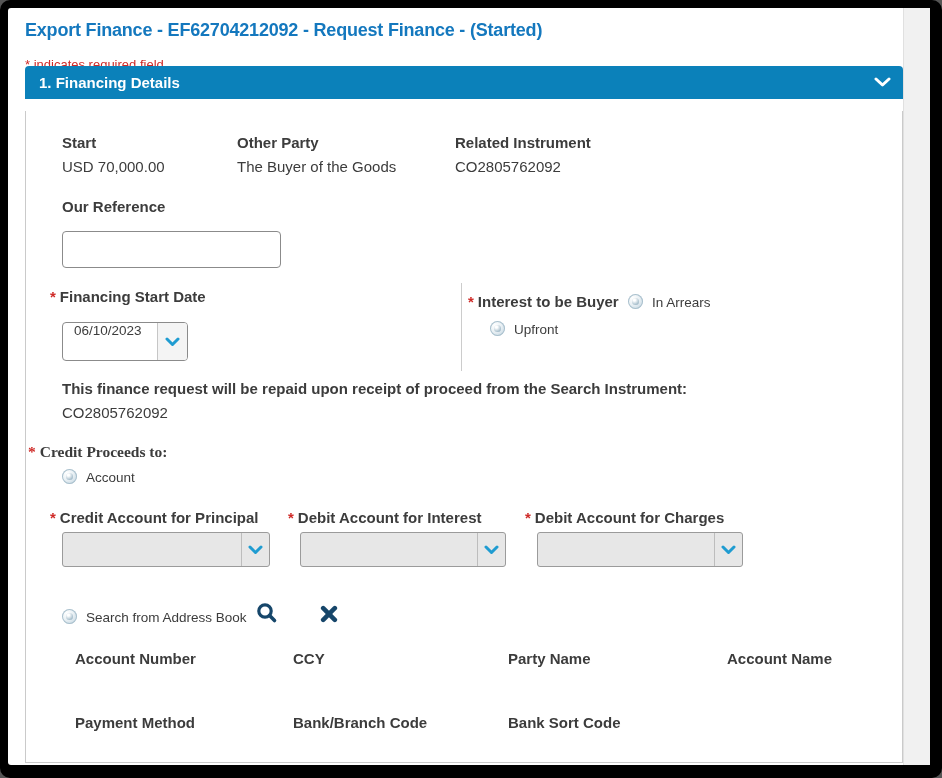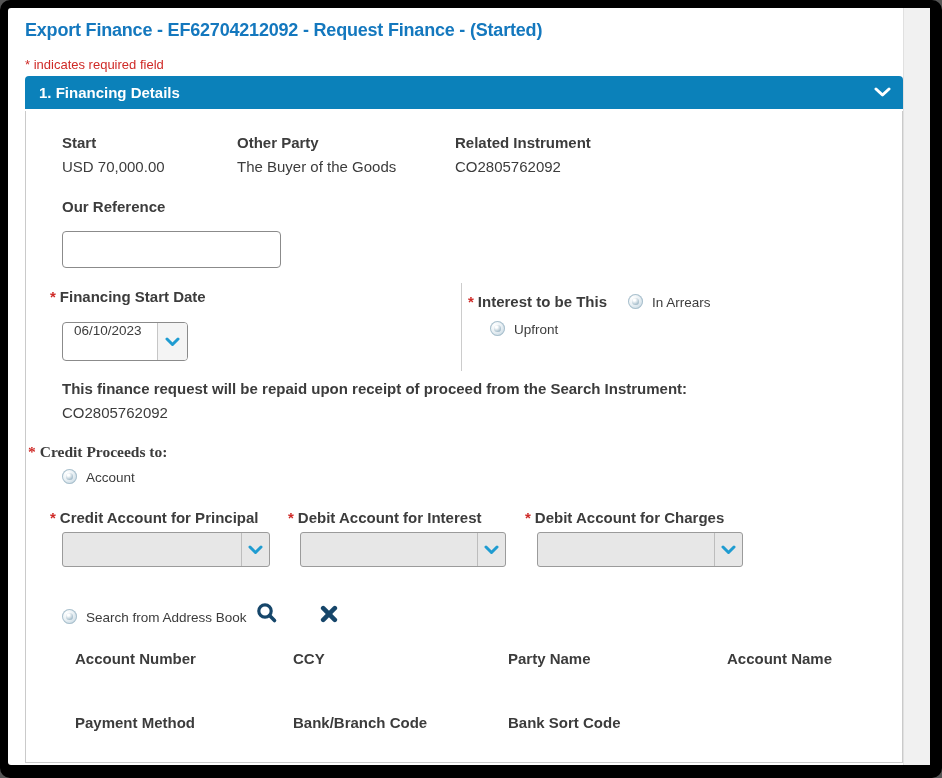--- a/index.html
+++ b/index.html
@@ -18,21 +18,21 @@
     position:absolute; left:903px; top:8px; width:27px; height:757px;
     background:#f1f1f1; border-left:1px solid #e0e0e0;
   }
   .abs { position:absolute; }
   .page-title {
     left:25px; top:20px; font-size:18px; font-weight:bold;
     letter-spacing:-0.2px;
   }
   .required-note { left:25px; top:57px; font-size:13px; }
   .section-bar {
-    left:25px; top:76px; width:878px; height:33px;
+    left:25px; top:66px; width:878px; height:33px;
     border-radius:4px 4px 0 0; cursor:pointer;
     display:flex; align-items:center; justify-content:space-between;
     padding:0 12px 0 14px;
   }
   .section-bar .bar-title { color:#fff; font-size:15px; font-weight:bold; }
   .panel {
     left:25px; top:111px; width:878px; height:652px;
     background:#fff; border:1px solid #cacaca; border-top:none;
   }
   .lbl { font-size:15px; font-weight:bold; color:#3c3c3c; white-space:nowrap; }
@@ -121,21 +121,21 @@
     <span class="dd-btn">
       <svg width="15" height="10" viewBox="0 0 15 10">
         <polyline points="2,2 7.5,7.5 13,2" fill="none" stroke="#1f9cd1" stroke-width="3" stroke-linecap="round" stroke-linejoin="round"></polyline>
       </svg>
     </span>
   </div>
 
   <div class="abs v-divider"></div>
 
   <div class="abs lbl" style="left:468px; top:293px;">
-    <span class="req" style="color:#cf2a27;">*</span><span>Interest to be This</span>
+    <span class="req" style="color:#cf2a27;">*</span><span>Interest to be Buyer</span>
   </div>
   <span class="radio" style="left:628px; top:294px;"></span>
   <div class="abs small-lbl" style="left:652px; top:295px;">In Arrears</div>
   <span class="radio" style="left:490px; top:321px;"></span>
   <div class="abs small-lbl" style="left:514px; top:322px;">Upfront</div>
 
   <div class="abs lbl" style="left:62px; top:380px;">This finance request will be repaid upon receipt of proceed from the Search Instrument:</div>
   <div class="abs val" style="left:62px; top:404px;">CO2805762092</div>
 
   <div class="abs lbl" style="left:28px; top:443px; font-size:15.5px;font-family:Liberation Serif, serif;">

